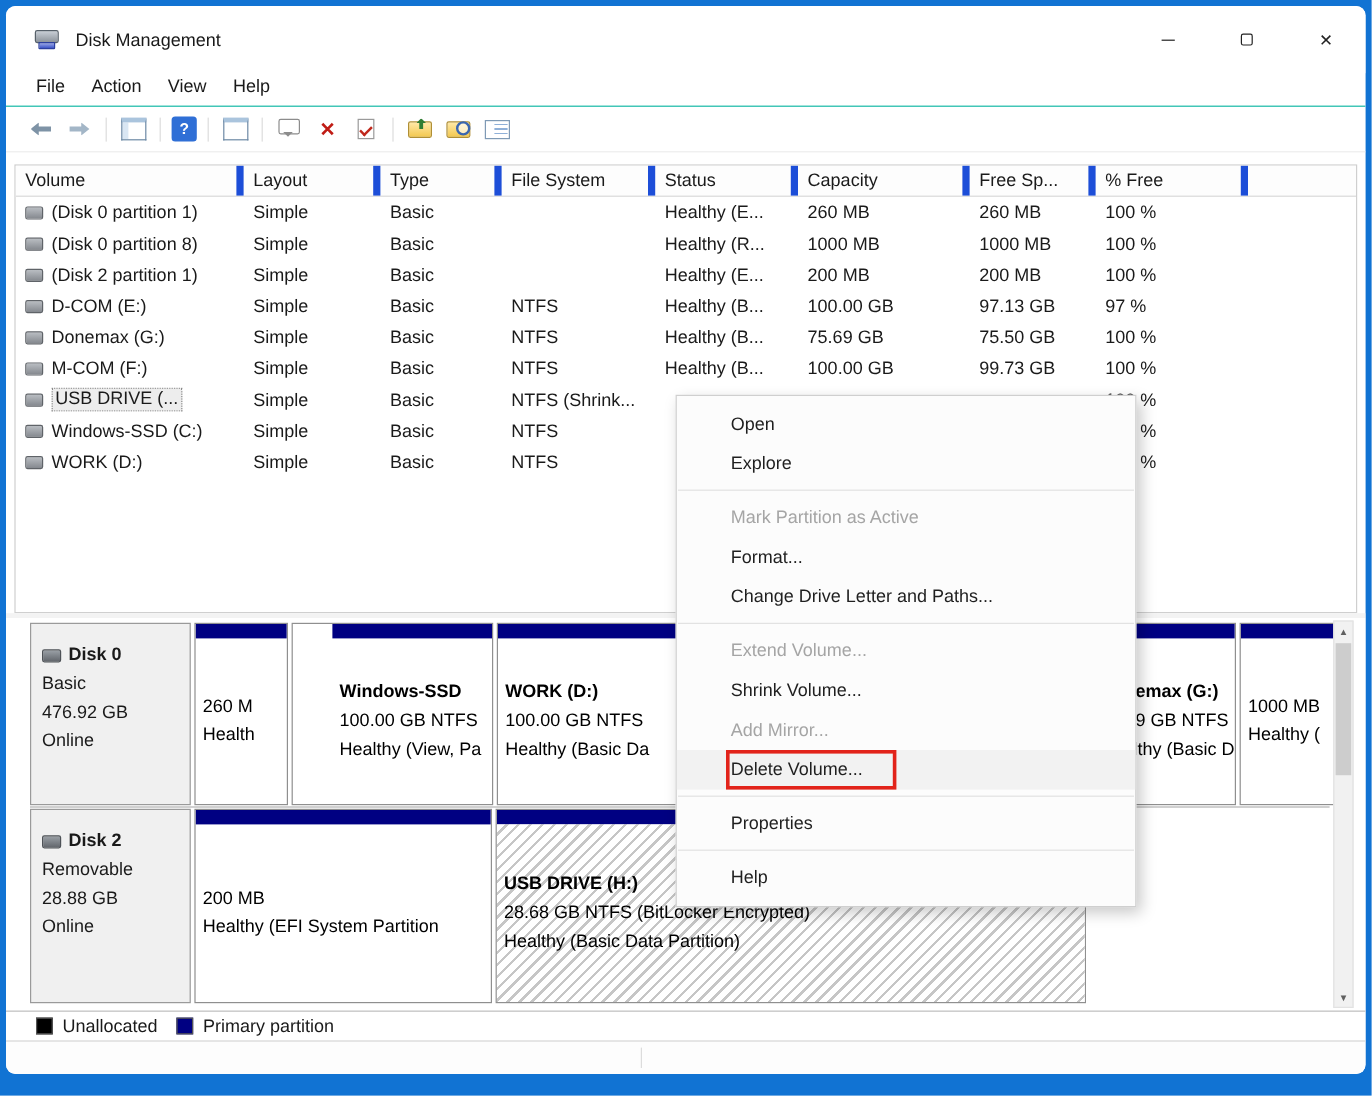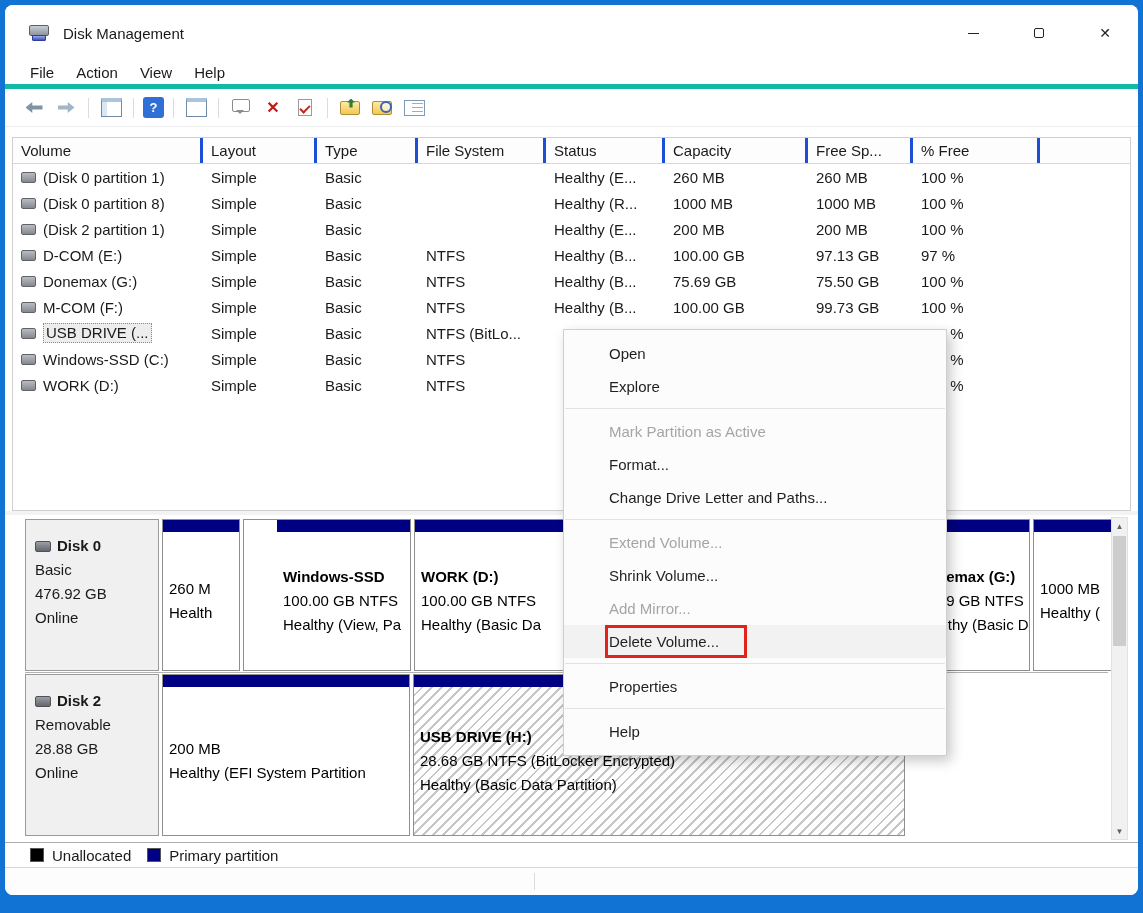--- a/index.html
+++ b/index.html
@@ -15,21 +15,21 @@
   .ti-a { position:absolute; left:0; right:0; top:0; bottom:5px; background:linear-gradient(#c9cfd6,#8d949c); border:1px solid #566069; border-radius:2px; }
   .ti-b { position:absolute; left:3px; bottom:0; width:14px; height:6px; background:linear-gradient(#9aa7e8,#3c53c6); border:1px solid #2c3f9e; border-radius:1px; }
   .title-text { font-size:15px; color:#191919; }
   .win-controls { margin-left:auto; display:flex; height:100%; }
   .win-btn { width:66px; display:flex; align-items:center; justify-content:center; }
   .glyph-min { width:11px; height:1px; background:#222; display:block; }
   .glyph-max { width:10px; height:10px; border:1px solid #222; border-radius:2px; display:block; }
   .glyph-close { font-size:14px; color:#222; line-height:1; }
 
   
-  .menubar { height:28px; flex:none; display:flex; align-items:flex-start; padding-left:14px; font-size:15px; color:#1a1a1a; border-bottom:5px solid #14b8a6; }
+  .menubar { height:28px; flex:none; display:flex; align-items:flex-start; padding-left:14px; font-size:15px; color:#1a1a1a; border-bottom:1px solid #14b8a6; }
   .menu-item { padding:3px 11px; }
 
   
   .toolbar { height:38px; flex:none; display:flex; align-items:center; padding-left:16px; gap:6px; border-bottom:1px solid #ededed; }
   .tb-btn { width:26px; height:26px; display:flex; align-items:center; justify-content:center; position:relative; }
   .tb-sep { width:1px; height:20px; background:#dcdcdc; margin:0 3px; }
   .ic-back::before { content:""; width:17px; height:11px; background:#7e93a6; clip-path:polygon(0 50%,40% 0,40% 32%,100% 32%,100% 68%,40% 68%,40% 100%); }
   .ic-forward::before { content:""; width:17px; height:11px; background:#a3b6c7; clip-path:polygon(100% 50%,60% 0,60% 32%,0 32%,0 68%,60% 68%,60% 100%); }
   .ic-wintree::before { content:""; width:19px; height:14px; background:#fff; border:1px solid #6d89a5; border-top:4px solid #aac4dd; box-shadow:inset 5px 0 0 #d9e6f3; }
   .ic-help { background:#2f6fd6; color:#fff; font-weight:bold; font-size:13px; width:21px; height:21px; border-radius:3px; }
@@ -42,21 +42,21 @@
   .ic-folder-up::before, .ic-folder-search::before { content:""; width:18px; height:12px; background:linear-gradient(#ffe9a8,#f3c84f); border:1px solid #b08f35; border-radius:2px; }
   .ic-folder-up::after { content:""; position:absolute; left:10px; top:4px; width:8px; height:9px; background:#2f7d32; clip-path:polygon(50% 0,100% 45%,70% 45%,70% 100%,30% 100%,30% 45%,0 45%); }
   .ic-folder-search::after { content:""; position:absolute; left:11px; top:6px; width:8px; height:8px; border:2px solid #3a66b0; border-radius:50%; background:rgba(255,255,255,.6); }
   .ic-form::before { content:""; width:19px; height:14px; background:#fff; border:1px solid #7f9ab5; }
   .ic-form::after { content:""; position:absolute; right:4px; top:8px; width:11px; height:9px; background:repeating-linear-gradient(#8fb0d8 0 1px, transparent 1px 4px); }
 
   
   .list-pane { height:384px; flex:none; padding:10px 7px 0 7px; }
   .listview { height:100%; border:1px solid #cfcfcf; display:flex; flex-direction:column; font-size:15px; color:#1a1a1a; background:#fff; overflow:hidden; }
   .lv-header { display:flex; height:26px; flex:none; background:#fdfdfd; border-bottom:1px solid #d9d9d9; }
-  .lv-hcell { padding-left:8px; display:flex; align-items:center; border-right:3px solid #1d4ed8; overflow:hidden; white-space:nowrap; flex:none; }
+  .lv-hcell { padding-left:8px; display:flex; align-items:center; border-right:6px solid #1d4ed8; overflow:hidden; white-space:nowrap; flex:none; }
   .lv-hfill { flex:1; }
   .lv-body { flex:1; }
   .lv-row { display:flex; height:26px; align-items:center; }
   .lv-cell { padding-left:8px; overflow:hidden; white-space:nowrap; flex:none; display:flex; align-items:center; }
   .vol-ico { width:15px; height:11px; margin-right:7px; flex:none; background:linear-gradient(#b9bdc2,#85898f); border:1px solid #5f6368; border-radius:2px; }
   .sel-name { background:#ededed; outline:1px dotted #8a8a8a; outline-offset:-1px; padding:1px 3px 2px 3px; }
 
   .splitter { height:4px; flex:none; background:#f3f3f3; }
 
   
@@ -237,21 +237,21 @@
             <div class="lv-cell" style="width: 105px;">99.73 GB</div>
             <div class="lv-cell" style="width: 127px;">100 %</div>
           </div>
           <div class="lv-row">
             <div class="lv-cell" style="width: 190px;">
               <span class="vol-ico"></span>
               <span class="sel-name">USB DRIVE (...</span>
             </div>
             <div class="lv-cell" style="width: 114px;">Simple</div>
             <div class="lv-cell" style="width: 101px;">Basic</div>
-            <div class="lv-cell" style="width: 128px;">NTFS (BitLo...</div>
+            <div class="lv-cell" style="width: 128px;">NTFS (Shrink...</div>
             <div class="lv-cell" style="width: 119px;"></div>
             <div class="lv-cell" style="width: 143px;"></div>
             <div class="lv-cell" style="width: 105px;"></div>
             <div class="lv-cell" style="width: 127px;">100 %</div>
           </div>
           <div class="lv-row">
             <div class="lv-cell" style="width: 190px;">
               <span class="vol-ico"></span>
               <span>Windows-SSD (C:)</span>
             </div>

